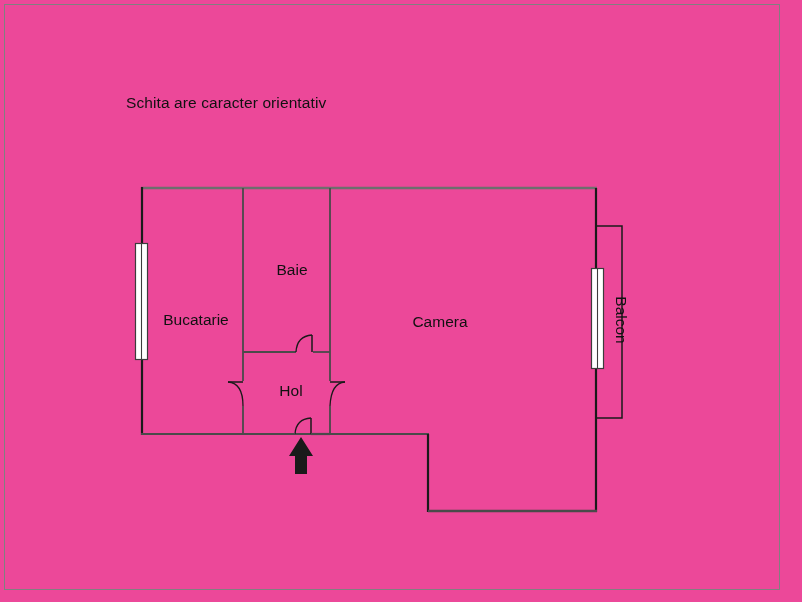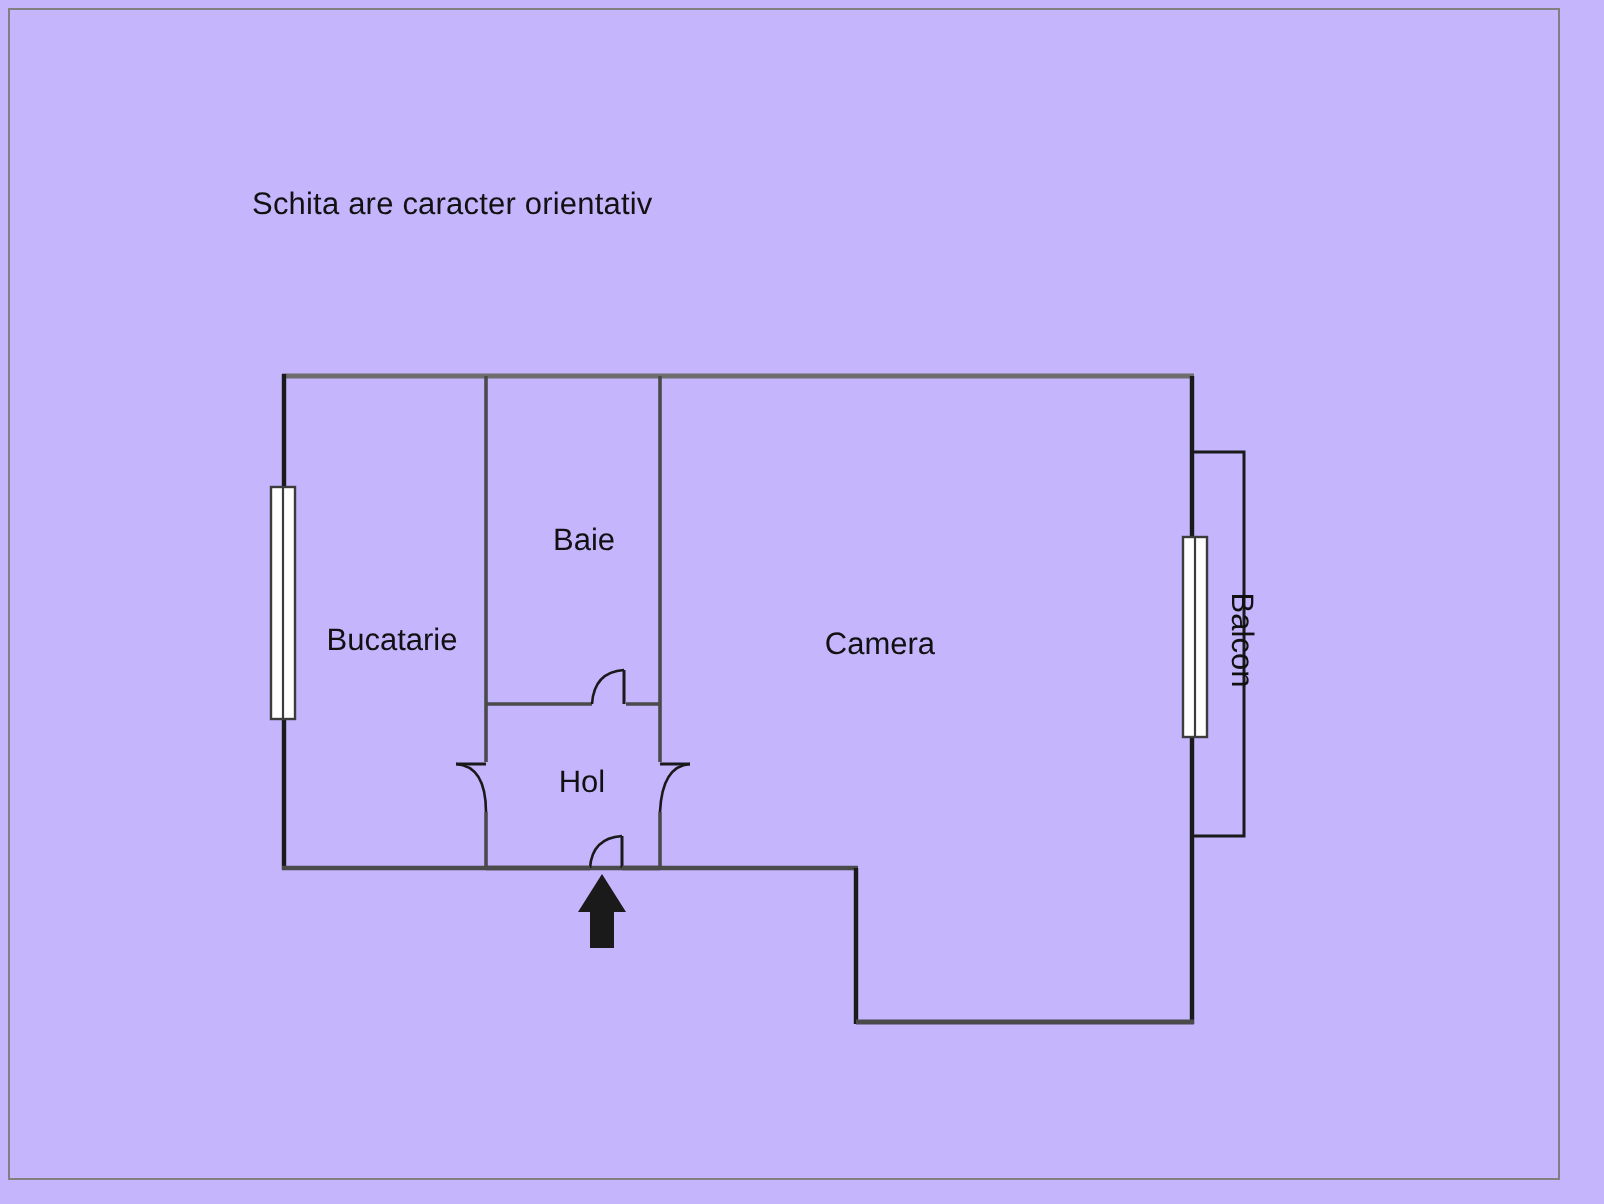--- a/index.html
+++ b/index.html
@@ -11,21 +11,21 @@
   body {
     width: 802px;
     height: 602px;
     overflow: hidden;
     font-family: "Liberation Sans", sans-serif;
   }
   #canvas {
     position: relative;
     width: 802px;
     height: 602px;
-    background: #c4b5fd;
+    background: #ec4899;
   }
   #page-border {
     position: absolute;
     left: 4px;
     top: 4px;
     width: 776px;
     height: 586px;
     border: 1px solid #808080;
     box-sizing: border-box;
   }

